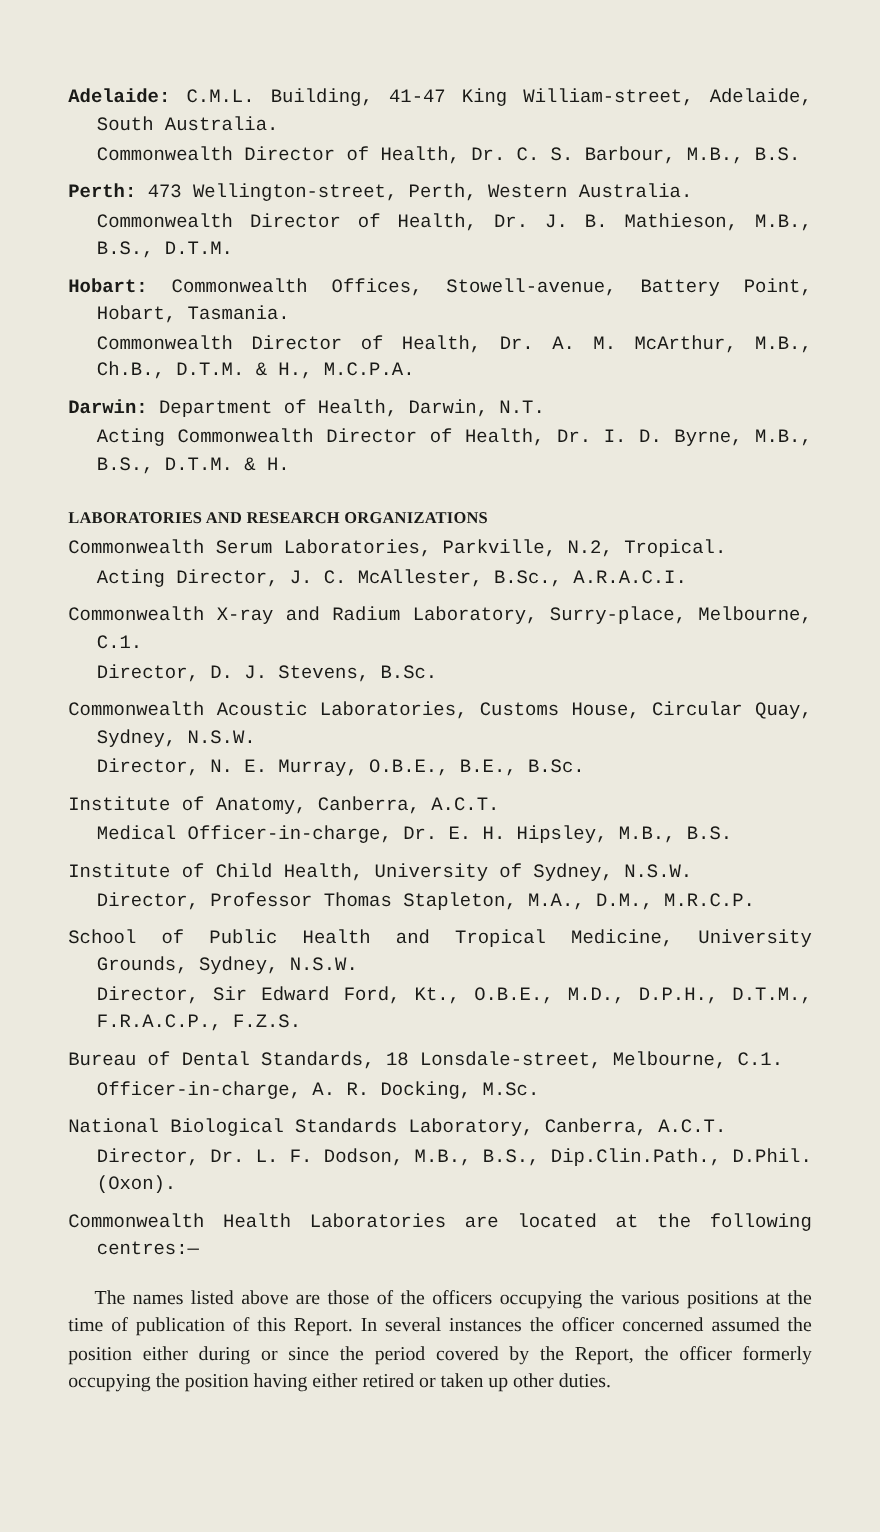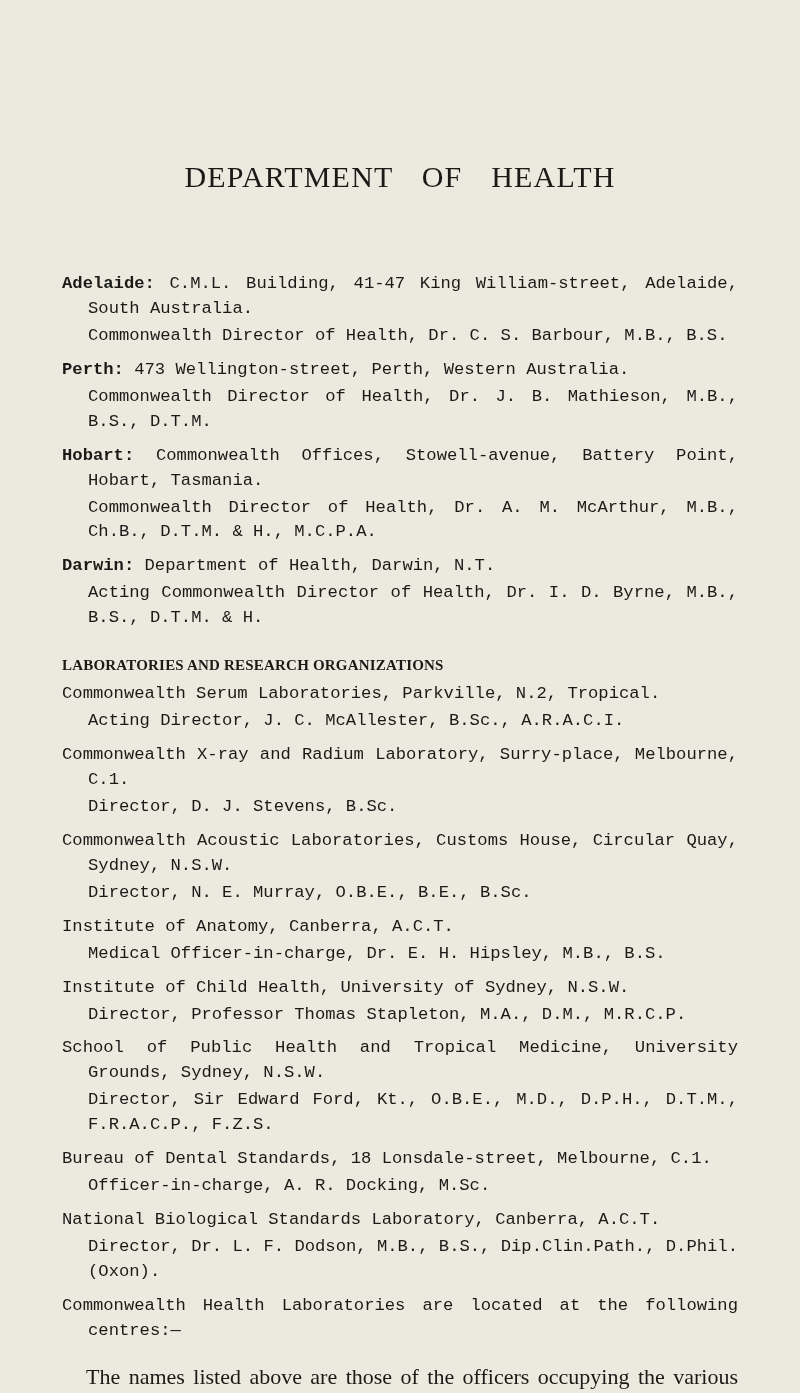--- a/index.html
+++ b/index.html
@@ -67,35 +67,34 @@
     margin-top: 0;
   }
   .group p.entry.sub {
     margin-top: 2px;
   }
   .spaced {
     margin-top: 12px;
   }
   .final-note {
     margin-top: 17px;
-    font-size: 22px;
+    font-size: 18px;
     line-height: 1.42;
     text-align: justify;
   }
   .final-note p {
     margin: 0;
     text-indent: 24px;
   }
 </style>
 </head>
 <body>
 
 <div class="page">
 
-  <h1 class="page-title">DEPARTMENT OF HEALTH</h1>
 
   <div class="body-block">
 
     <div class="group">
       <p class="entry hang"><span class="lead">Adelaide:</span> <span>C.M.L. Building, 41-47 King William-street, Adelaide, South Australia.</span></p>
       <p class="entry sub indent1">Commonwealth Director of Health, Dr. C. S. Barbour, M.B., B.S.</p>
     </div>
 
     <div class="group">
       <p class="entry hang"><span class="lead">Perth:</span> <span>473 Wellington-street, Perth, Western Australia.</span></p>

